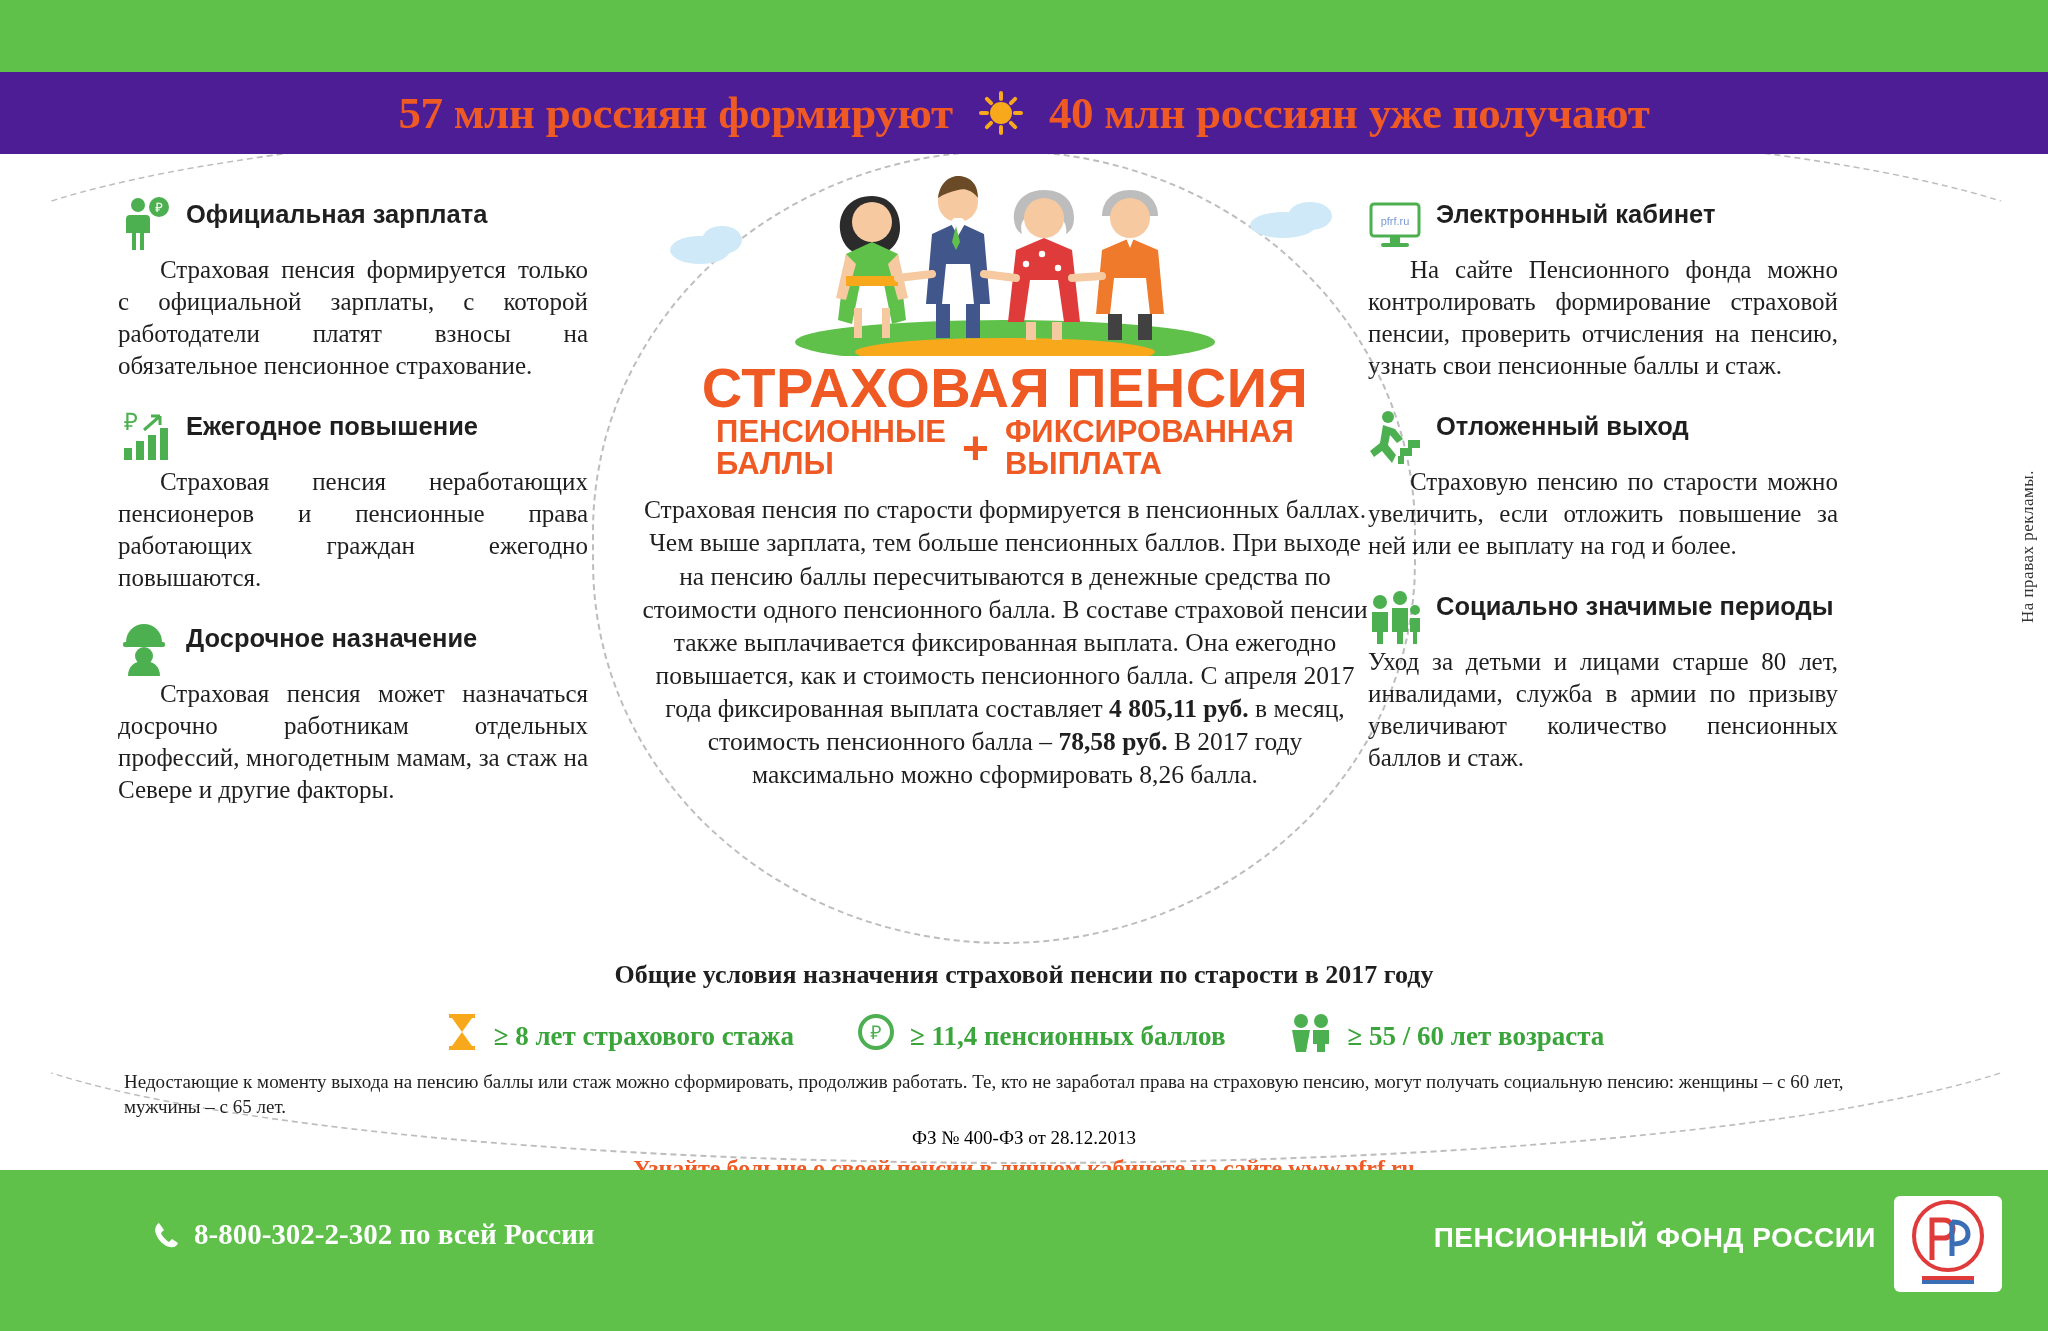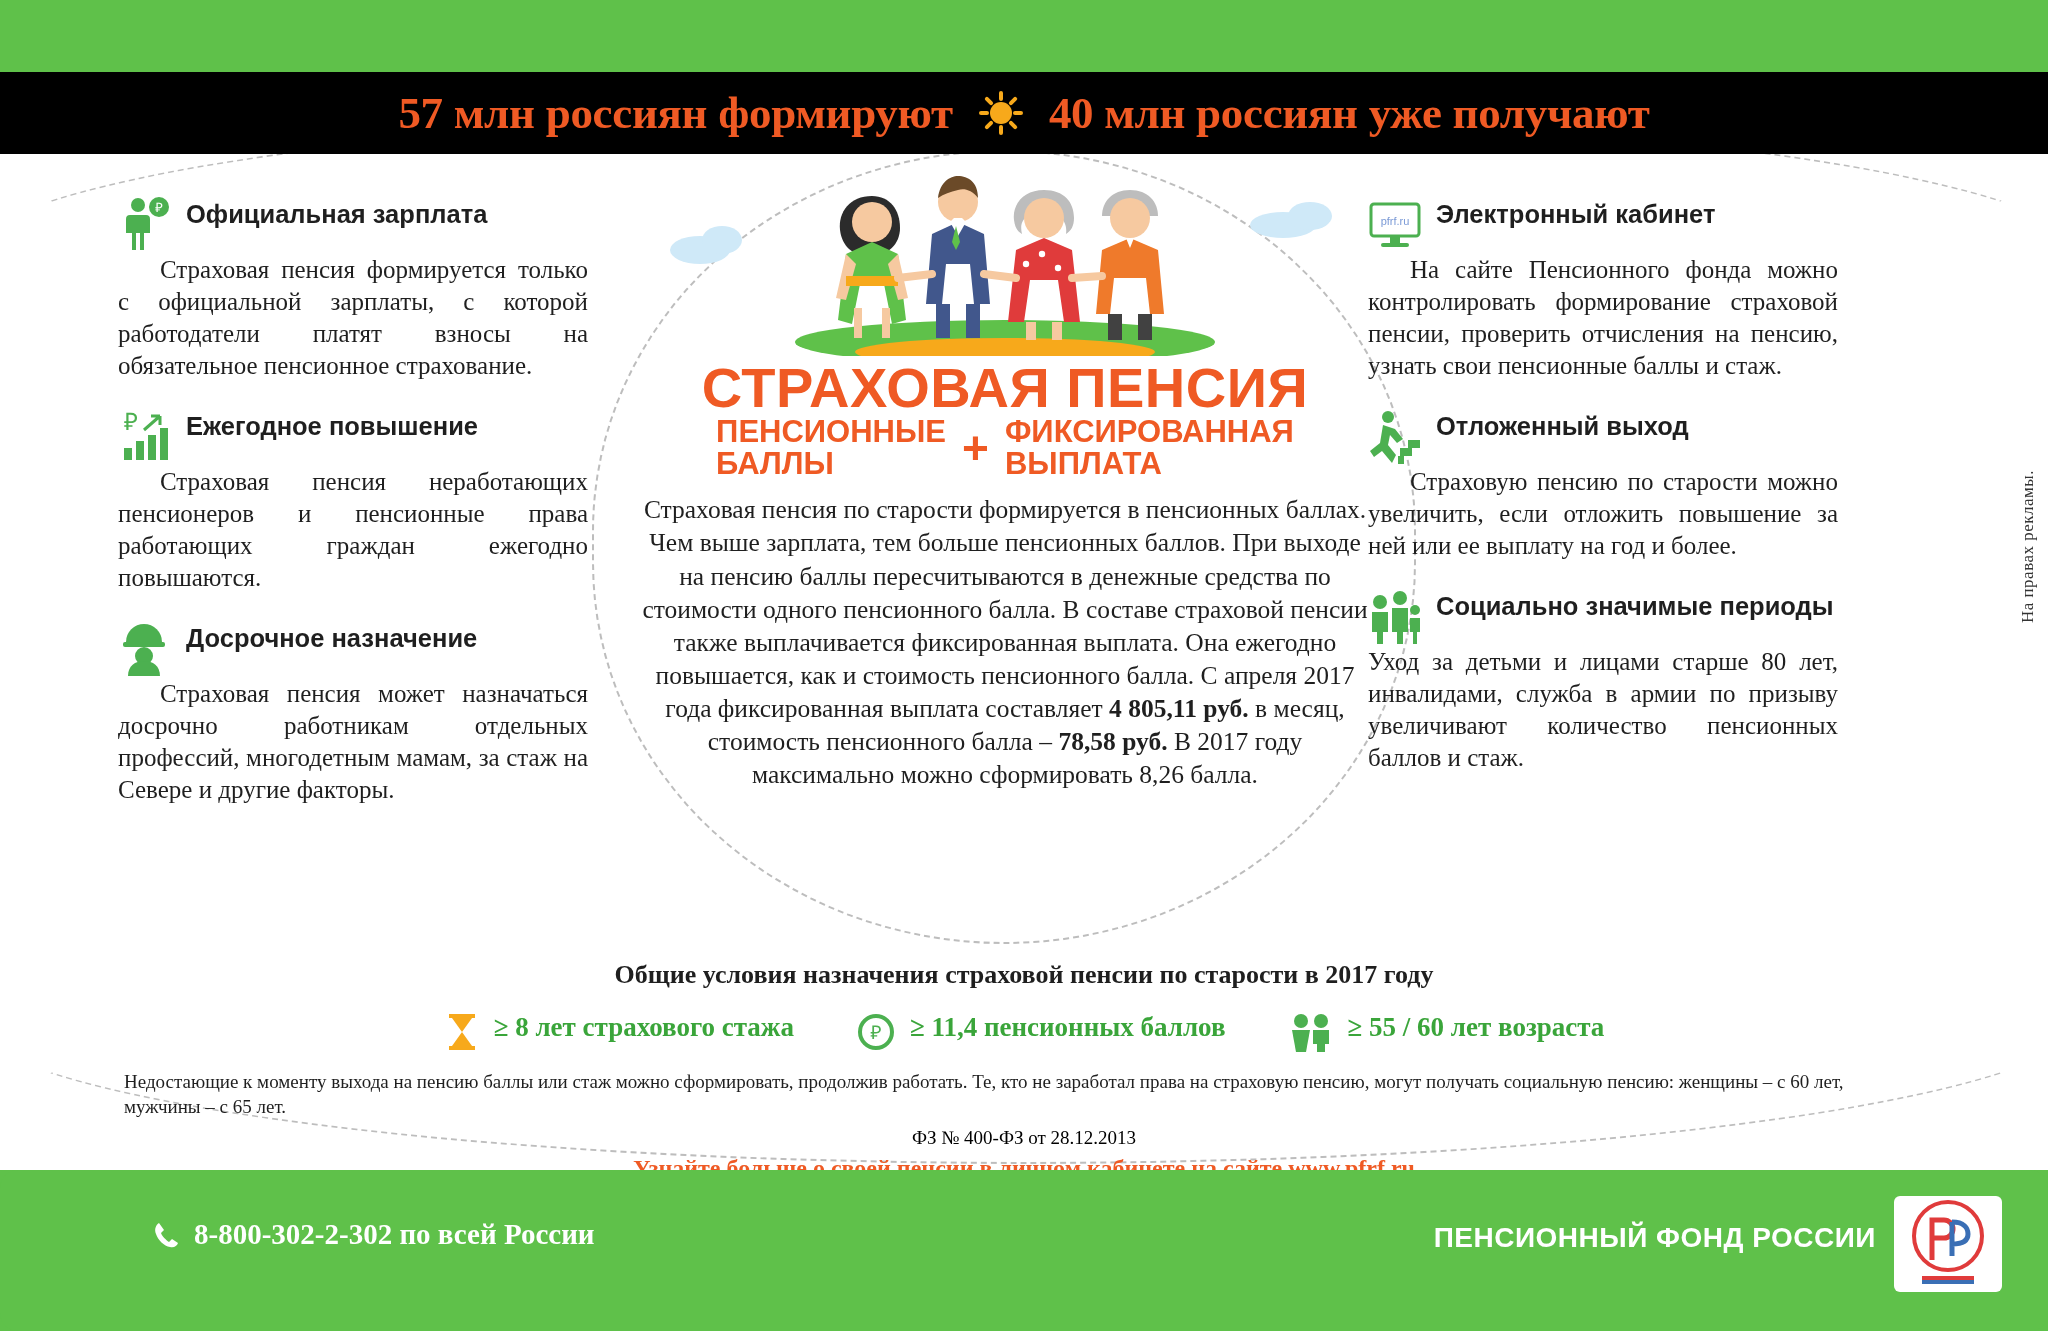--- a/index.html
+++ b/index.html
@@ -30,21 +30,21 @@
     height: 1098px;
     background: #ffffff;
   }
   
   .header {
     position: absolute;
     left: 0;
     top: 72px;
     width: 2048px;
     height: 82px;
-    background: #000000;
+    background: #4c1d95;
     display: flex;
     align-items: center;
     justify-content: center;
     gap: 26px;
   }
   .header .htext {
     font-size: 45px;
     font-weight: bold;
     color: #ef5a24;
     letter-spacing: -0.3px;
@@ -215,21 +215,21 @@
   }
   .cond-row {
     margin-top: 22px;
     display: flex;
     align-items: center;
     justify-content: center;
     gap: 62px;
   }
   .cond-item {
     display: flex;
-    align-items: flex-start;
+    align-items: flex-end;
     gap: 14px;
   }
   .cond-item .txt {
     font-size: 27px;
     font-weight: bold;
     color: #3aa53a;
     white-space: nowrap;
     font-family: "Liberation Serif", serif;
   }
   .cond-note {

